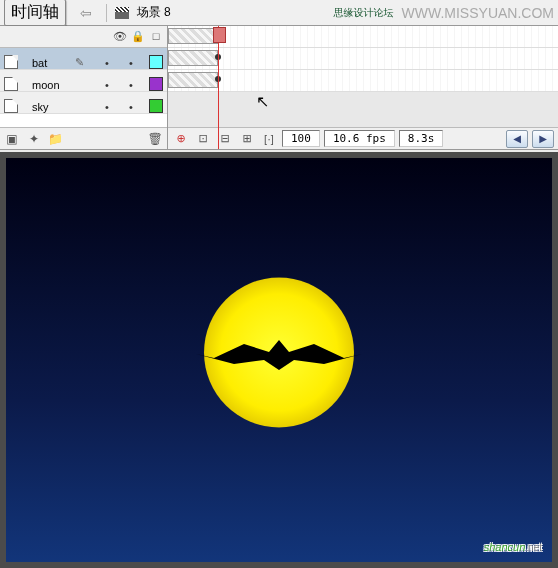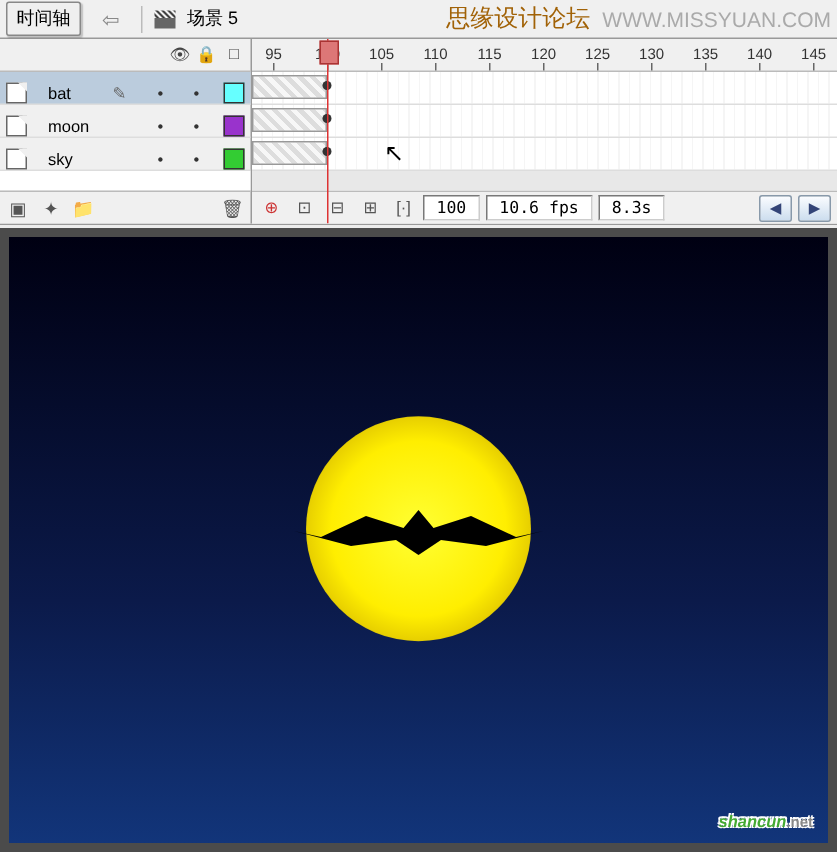--- a/index.html
+++ b/index.html
@@ -1,23 +1,23 @@
 <!DOCTYPE html>
 <html><head>
 <meta charset="utf-8">
 <style>
 * { box-sizing: border-box; margin: 0; padding: 0; font-family: Tahoma, "Microsoft YaHei", sans-serif; font-size: 11px; }
 body { background: #ececec; width: 558px; height: 568px; overflow: hidden; position: relative; }
 
 .top-bar { height: 26px; background: #f0f0f0; border-bottom: 1px solid #999; display: flex; align-items: center; padding: 0 4px; gap: 8px; }
-.btn { background: #efefef; border: 1px solid #888; border-radius: 2px; padding: 2px 6px; cursor: pointer; font-size: 12px; box-shadow: 1px 1px 1px rgba(0,0,0,.2); }
+.btn { background: #efefef; border: 1px solid #888; border-radius: 2px; padding: 2px 6px; cursor: pointer; font-size: 16px; box-shadow: 1px 1px 1px rgba(0,0,0,.2); }
 .back-arrow { color: #888; font-size: 14px; padding: 0 6px; }
 .clapper { width: 14px; height: 12px; background: linear-gradient(45deg,#333 25%,#fff 25%,#fff 50%,#333 50%,#333 75%,#fff 75%) 0 0/4px 4px; border-bottom: 7px solid #666; }
 .scene-label { font-size: 12px; }
-.site-text { margin-left: auto; font-size: 16px; color: #a16207; }
+.site-text { margin-left: auto; font-size: 10px; color: #14532d; }
 .site-url { font-size: 14px; color: #aaa; }
 
 .main-area { display: flex; height: 124px; border-bottom: 1px solid #999; }
 
 .layers-panel { width: 168px; background: #f0f0f0; border-right: 1px solid #999; display: flex; flex-direction: column; }
 .layers-header { height: 22px; border-bottom: 1px solid #bbb; display: flex; align-items: center; padding: 0 4px; gap: 4px; }
 .layers-header .spacer { flex: 1; }
 .eye-icon, .lock-icon, .box-icon { width: 14px; height: 14px; display: inline-block; text-align: center; font-size: 11px; color: #444; }
 .layer-row { height: 22px; display: flex; align-items: flex-end; border-bottom: 1px solid #ddd; padding: 0 4px; gap: 12px; }
 .layer-row.active { background: #bcd; }
@@ -45,34 +45,34 @@
 .track-empty { flex: 1; background: #e8e8e8; }
 .timeline-footer { height: 22px; border-top: 1px solid #bbb; background: #f0f0f0; display: flex; align-items: center; gap: 4px; padding: 0 4px; }
 .tficon { width: 18px; height: 16px; display: flex; align-items: center; justify-content: center; border: 1px solid transparent; cursor: pointer; font-size: 11px; color: #555; }
 .status-box { border: 1px inset #ccc; background: #fff; padding: 1px 8px; font-size: 11px; font-family: monospace; }
 .arrow-btn { width: 22px; height: 18px; background: linear-gradient(#fafcff,#cde); border: 1px solid #89a; border-radius: 2px; display: flex; align-items: center; justify-content: center; font-size: 10px; color: #347; cursor: pointer; }
 
 .stage-wrap { position: absolute; left: 0; right: 0; top: 152px; bottom: 0; background: #4b4b4b; padding: 6px; }
 .stage { width: 100%; height: 100%; background: linear-gradient(#000012 0%, #0b1a4a 60%, #12357a 100%); position: relative; overflow: hidden; }
 .moon { position: absolute; left: 50%; top: 50%; transform: translate(-50%,-55%); width: 150px; height: 150px; border-radius: 50%; background: radial-gradient(circle at 50% 50%, #ffff33 0%, #ffee00 55%, #e8d000 70%, rgba(200,180,0,0) 78%); }
 .bat { position: absolute; left: 50%; top: 50%; transform: translate(-50%,-60%); }
-.watermark { position: absolute; bottom: 6px; right: 10px; font-size: 18px; font-weight: bold; color: #4a3; text-shadow: 1px 1px 0 #fff, -1px -1px 0 #fff, 1px -1px 0 #fff, -1px 1px 0 #fff; font-style: italic; }
+.watermark { position: absolute; bottom: 6px; right: 10px; font-size: 18px; font-weight: normal; color: #4a3; text-shadow: 1px 1px 0 #fff, -1px -1px 0 #fff, 1px -1px 0 #fff, -1px 1px 0 #fff; font-style: italic; }
 .watermark .net { font-size: 10px; color: #888; font-style: normal; }
 
 .cursor-img { position: absolute; left: 256px; top: 92px; font-size: 16px; color: #000; z-index: 10; pointer-events: none; }
 </style>
 </head>
 <body>
 
 <div class="top-bar">
   <button class="btn">时间轴</button>
   <span class="back-arrow">⇦</span>
   <span style="width:1px;height:18px;background:#bbb;"></span>
   <span class="clapper"></span>
-  <span class="scene-label">场景 5</span>
+  <span class="scene-label">场景 8</span>
   <span class="site-text">思缘设计论坛</span>
   <span class="site-url">WWW.MISSYUAN.COM</span>
 </div>
 
 <div class="main-area">
   <div class="layers-panel">
     <div class="layers-header">
       <span class="spacer"></span>
       <span class="eye-icon">👁</span>
       <span class="lock-icon">🔒</span>
@@ -107,33 +107,20 @@
     <div class="layers-filler"></div>
     <div class="layers-footer">
       <span class="ficon">▣</span>
       <span class="ficon">✦</span>
       <span class="ficon">📁</span>
       <span class="ficon trash">🗑</span>
     </div>
   </div>
 
   <div class="timeline-panel">
-    <div class="ruler" id="ruler">
-        <div class="ruler-tick" style="left: -0.6px;">95</div>
-        <div class="ruler-tick" style="left: 35.4px;">100</div>
-        <div class="ruler-tick" style="left: 71.4px;">105</div>
-        <div class="ruler-tick" style="left: 107.4px;">110</div>
-        <div class="ruler-tick" style="left: 143.4px;">115</div>
-        <div class="ruler-tick" style="left: 179.4px;">120</div>
-        <div class="ruler-tick" style="left: 215.4px;">125</div>
-        <div class="ruler-tick" style="left: 251.4px;">130</div>
-        <div class="ruler-tick" style="left: 287.4px;">135</div>
-        <div class="ruler-tick" style="left: 323.4px;">140</div>
-        <div class="ruler-tick" style="left: 359.4px;">145</div>
-      </div>
     <div class="playhead" id="playhead" style="left: 50.4px;"></div>
     <div class="tracks" id="tracks" style="display: flex; flex-direction: column;">
         <div class="track">
           <div class="frame-span" style="left: 0px; width: 50.4px;"></div>
           <div class="keyframe" style="left: 47.4px;"></div>
         </div>
         <div class="track">
           <div class="frame-span" style="left: 0px; width: 50.4px;"></div>
           <div class="keyframe" style="left: 47.4px;"></div>
         </div>

